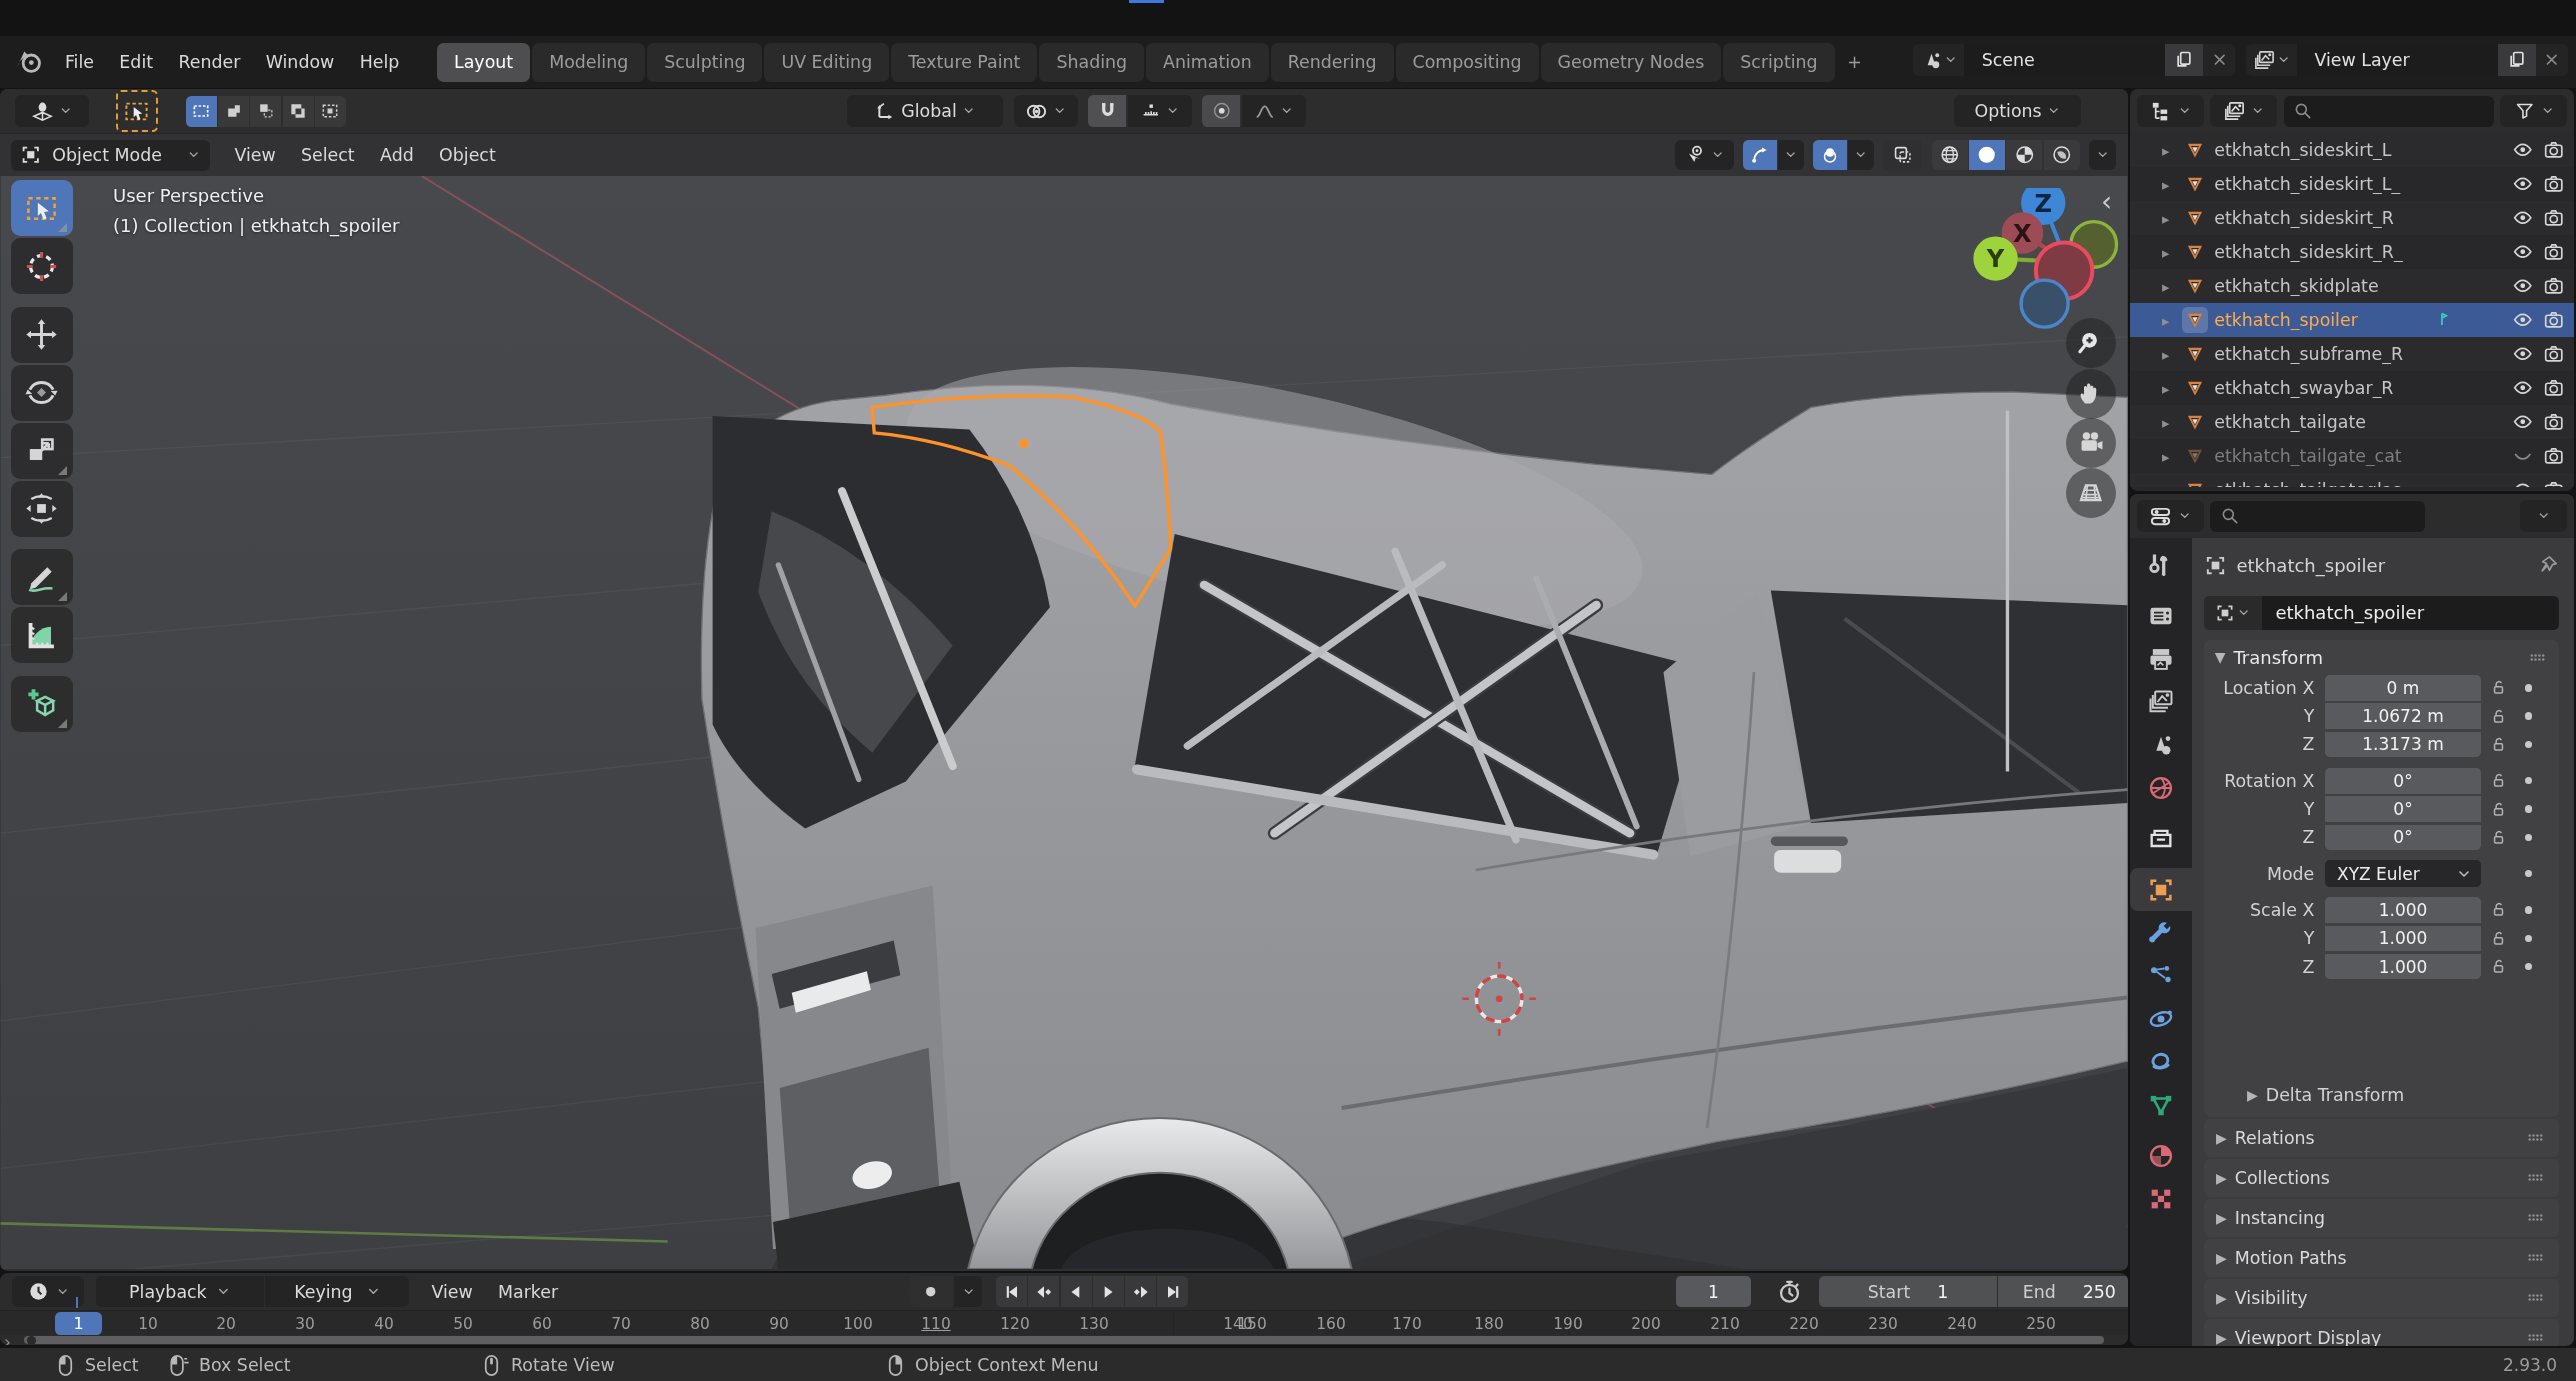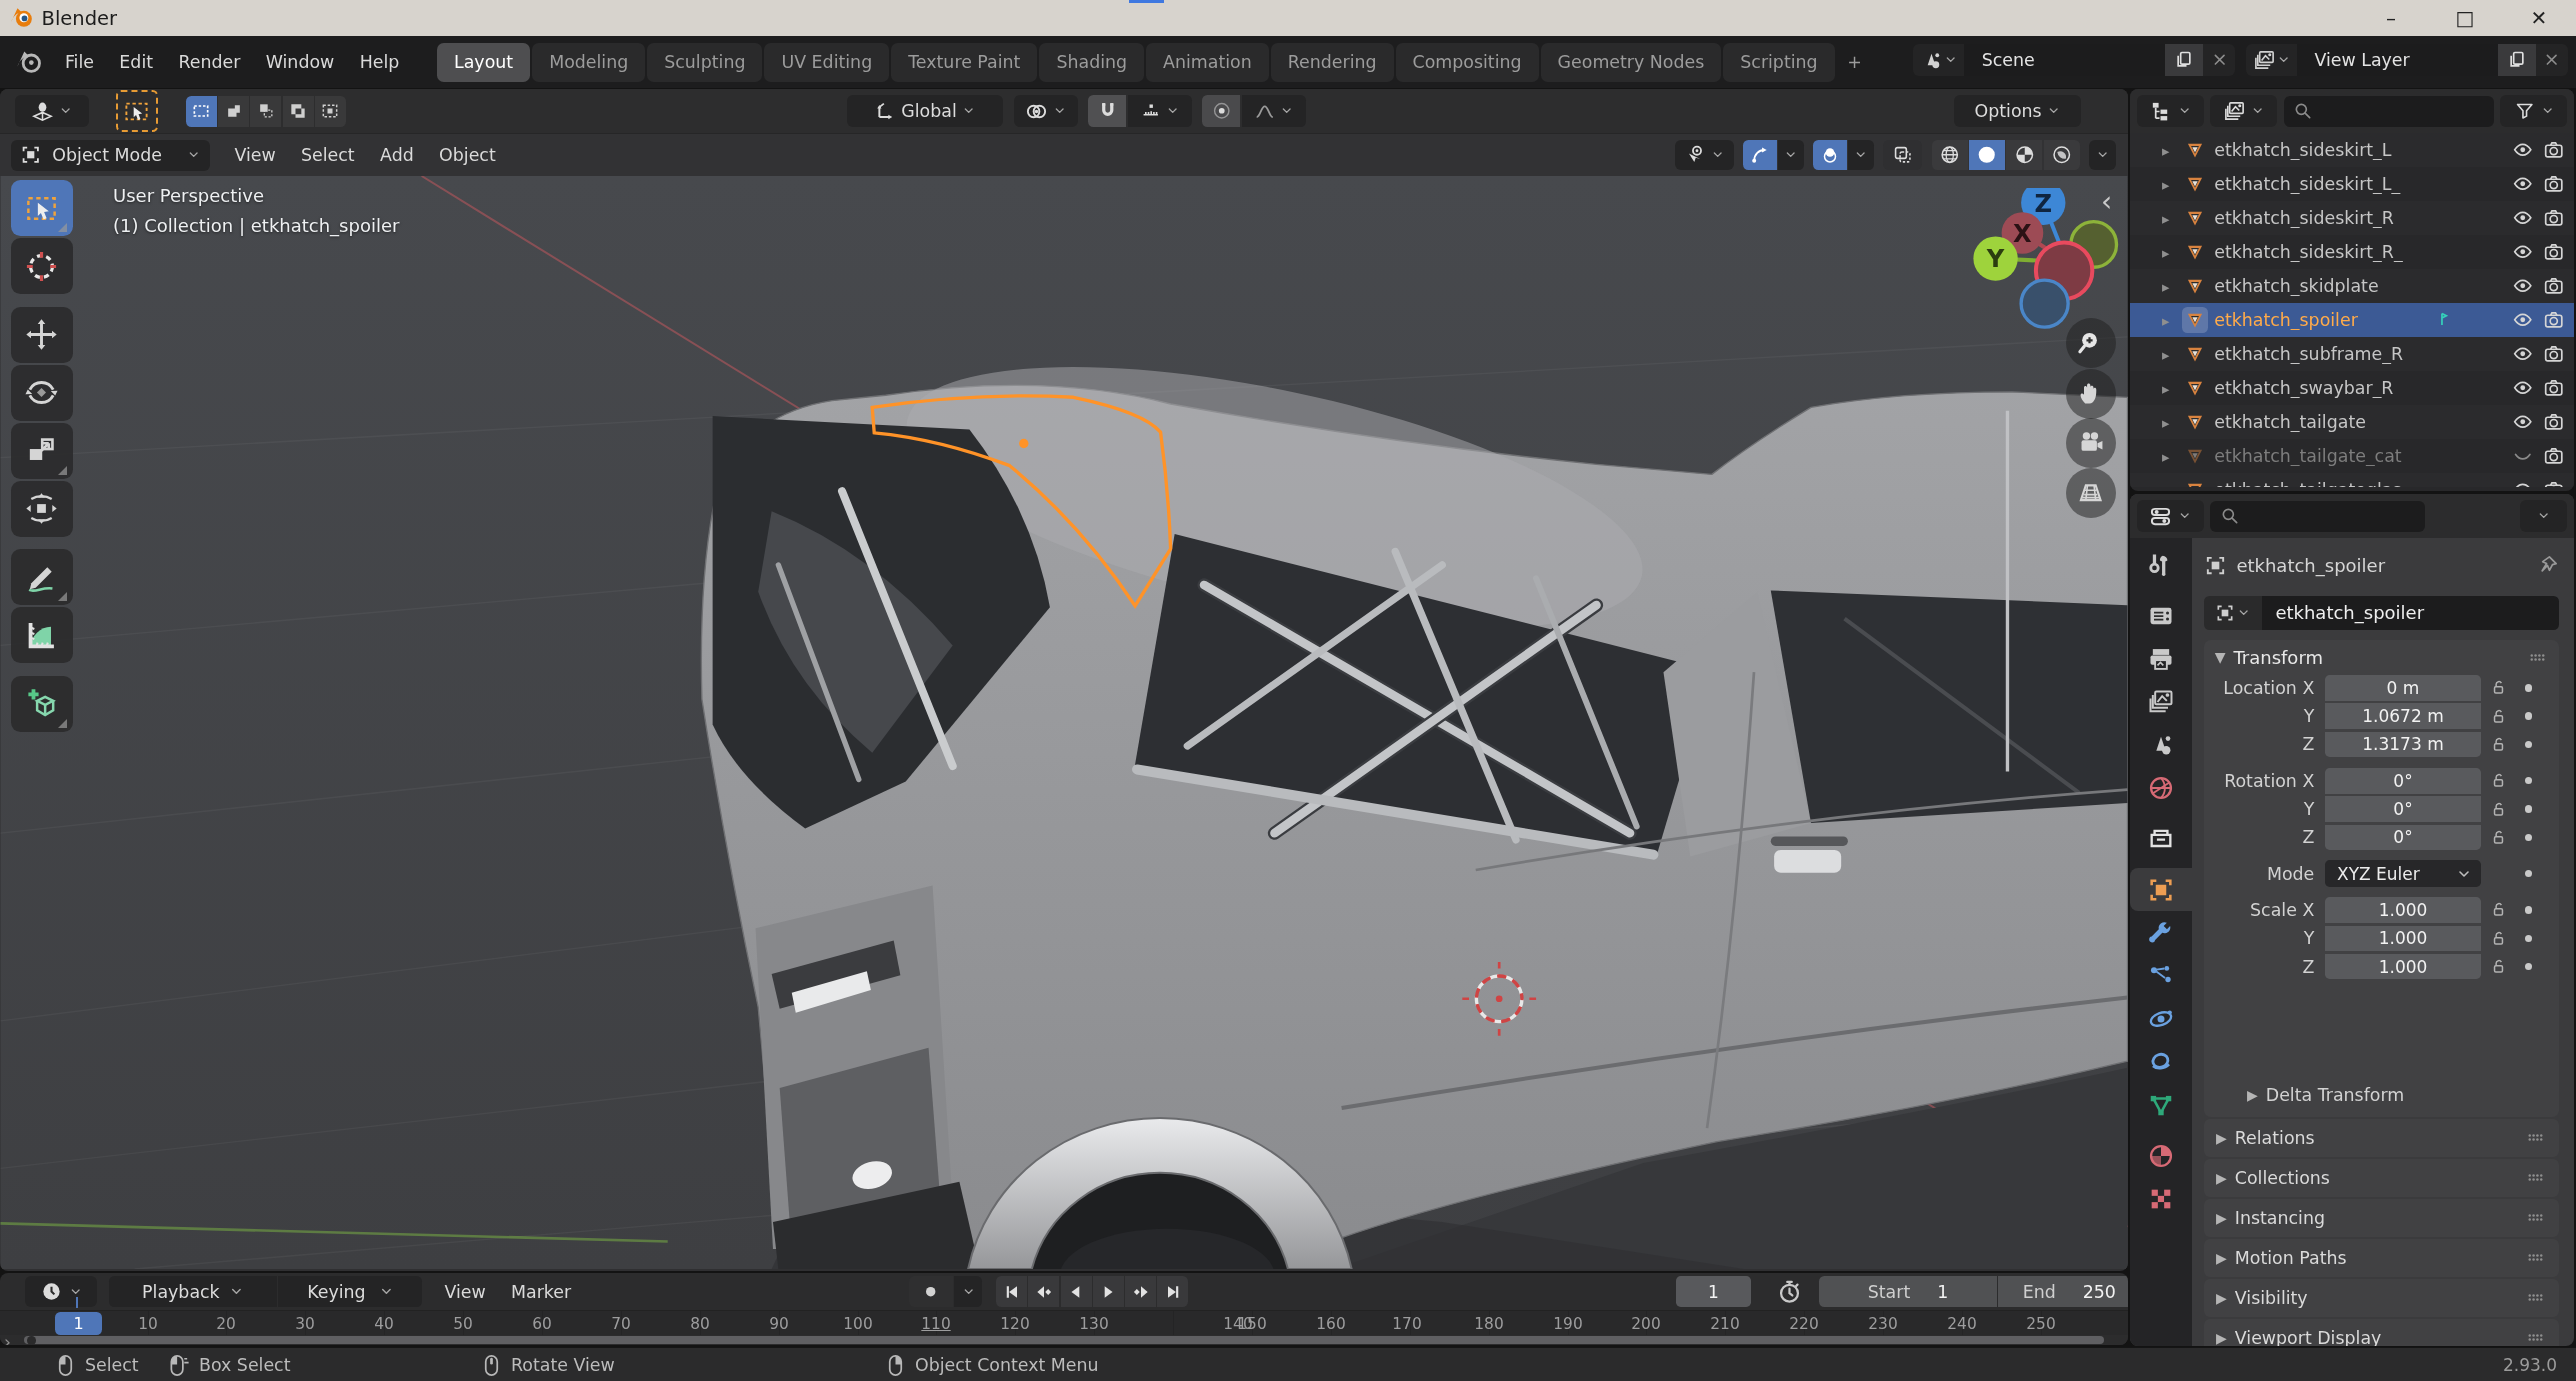--- a/index.html
+++ b/index.html
@@ -84,56 +84,40 @@
 .grp-solo{border-radius:4.7px}
 .gap12{height:8px}
 .lockc{width:35px;display:flex;justify-content:center;color:#b2b2b2}
 .dotc{width:25.5px;display:flex;justify-content:center}
 .adot{width:7.4px;height:7.4px;border-radius:50%;background:#c9c9c9}
 .sub-collapsed{height:31px;display:flex;align-items:center;padding-left:43px;font-size:17.4px;color:#d2d2d2;gap:8px;margin-top:99px}
 .cpanel{height:38px;background:#414143;border-radius:6px;margin-top:2px;display:flex;align-items:center;padding:0 12px;font-size:17.4px;color:#dadada;gap:8px}
 .dragdots{margin-left:auto;color:#8f8f8f}
 
 .timeline{left:0;top:1273px;width:2128px;height:72px;background:#2c2c2d;border-radius:8px;overflow:hidden}
-.tl-head{height:37px;display:flex;align-items:center;position:relative;padding:0 25px}
+.tl-head{height:37px;display:flex;align-items:center;position:relative;padding:0 12px}
 .ruler{position:relative;height:25px;background:#29292a;border-top:0.7px solid #222}
 .tick{position:absolute;top:0;height:25px;display:flex;align-items:center;transform:translateX(-50%);font-size:15.4px;color:#9d9d9e}
 .tickline{position:absolute;top:0;width:1.3px;height:25px;background:#242425}
 .framebadge{position:absolute;left:55px;top:0.7px;width:47px;height:23.5px;background:#4f76b8;border-radius:5.4px;display:flex;align-items:center;justify-content:center;color:#fff;font-size:16px}
 .playhead{position:absolute;left:76px;top:24px;width:2px;height:10.7px;background:#4f76b8}
 .scrollrow{position:relative;height:10.7px;background:#2c2c2d}
 .scrollbar{position:absolute;left:24px;right:24px;top:1.3px;height:8px;border-radius:4px;background:#5f5f62}
 
 .statusbar{left:0;top:1347px;width:2576px;height:35px;background:#2b2b2c;border-top:1.3px solid #151515}
 .hint{position:absolute;top:0;height:34px;display:flex;align-items:center;gap:8px;color:#bcbcbc;font-size:17.4px}
 .version{position:absolute;right:19px;top:0;height:34px;display:flex;align-items:center;color:#9b9b9b;font-size:17px}
 .chev{width:17.4px;height:17.4px;color:#a5a5a5}
 .chev.sm{width:13.4px;height:13.4px}
 </style>
 </head>
 <body>
 
 <div id="root">
 
-  <div class="abs titlebar">
-    <span class="ic" style="width:25.5px;height:25.5px;margin-left:9.4px" id="logo-color">
-        <svg viewBox="0 0 24 24" xmlns="http://www.w3.org/2000/svg">
-          <path d="M2 16c2-6 6-9 10-9L8 3z" fill="#e87d0d"></path>
-          <circle cx="14" cy="13" r="7.5" fill="#e87d0d"></circle>
-          <circle cx="14" cy="12" r="4.2" fill="#fff"></circle>
-          <circle cx="14.6" cy="12.6" r="2.7" fill="#265787"></circle>
-        </svg>
-      </span>
-    <span class="title">Blender</span>
-    <div class="win-controls">
-      <div class="win-btn">–</div>
-      <div class="win-btn">□</div>
-      <div class="win-btn">✕</div>
-    </div>
-  </div>
   <div class="abs accent-strip"></div>
 
   <div class="abs topbar">
     <span class="ic" style="width:28px;height:28px;margin-left:14.8px;color:#b8b8b8" id="logo-gray">
         <svg viewBox="0 0 24 24" xmlns="http://www.w3.org/2000/svg">
           <path d="M2 16c2-6 6-9 10-9L8 3z" fill="currentColor"></path>
           <circle cx="14" cy="13" r="7" fill="none" stroke="currentColor" stroke-width="2.4"></circle>
           <circle cx="14" cy="12.5" r="2" fill="currentColor"></circle>
         </svg>
       </span>

